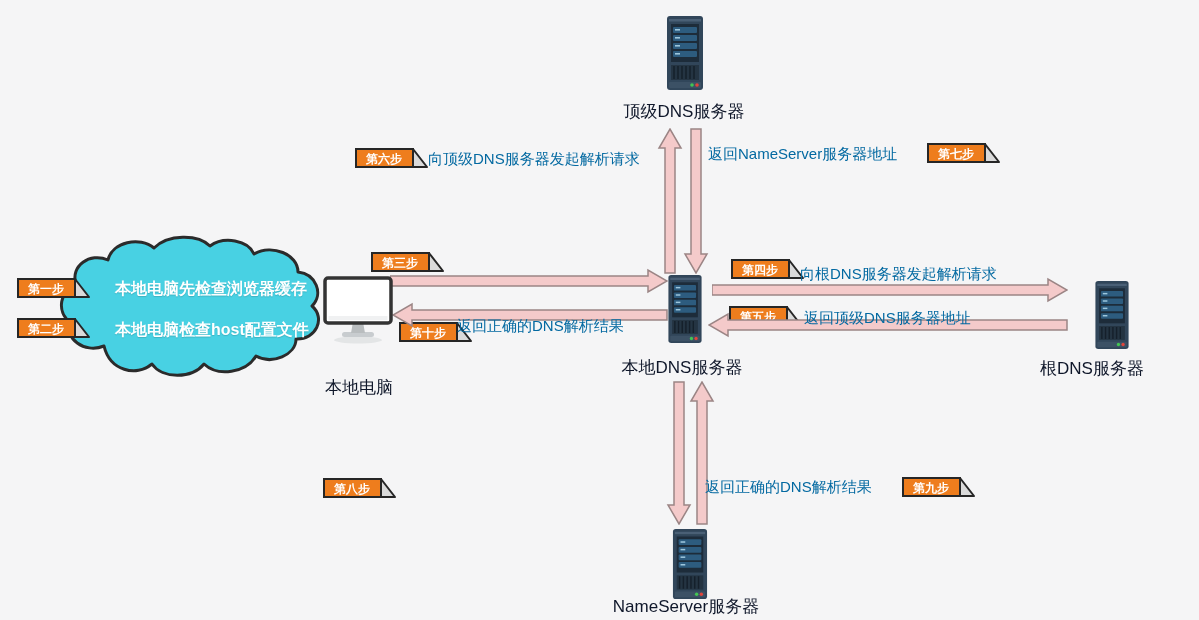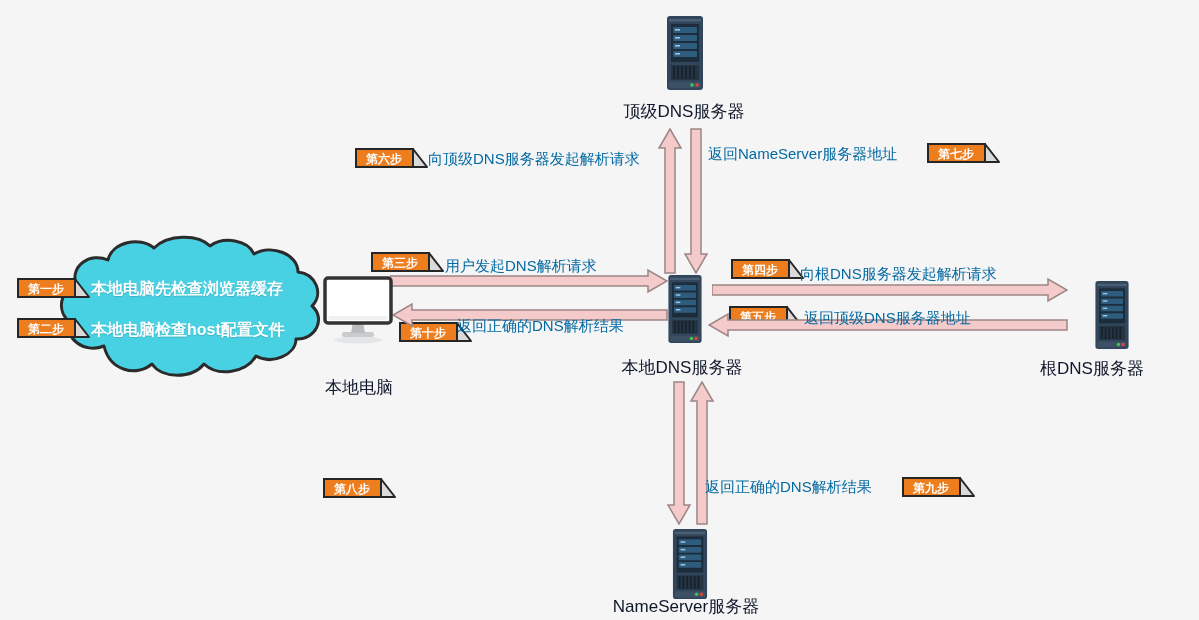--- a/index.html
+++ b/index.html
@@ -11,21 +11,21 @@
   .abs{position:absolute;}
   .node-label{
     position:absolute;font-size:17px;color:#0f172a;white-space:nowrap;
     transform:translateX(-50%);
   }
   .arrow-text{
     position:absolute;font-size:15px;color:#0369a1;white-space:nowrap;
   }
   .cloud-text{
     position:absolute;font-size:16px;font-weight:bold;color:#ffffff;
-    white-space:nowrap;text-shadow:0 1px 1px rgba(0,0,0,0.15);
+    white-space:nowrap;text-shadow:0 1px 1px rgba(0,0,0,0.15);margin-left:24px;
   }
   svg{display:block;}
   .badge-text{
     font-size:12px;font-weight:bold;fill:#ffffff;
     font-family:"Liberation Sans","DejaVu Sans",sans-serif;
   }
 </style>
 </head>
 <body>
 
@@ -126,21 +126,20 @@
   </svg>
 
   <svg class="abs" style="left:666px;top:381px;" width="26" height="144" viewBox="0 0 26 144">
     <polygon points="8,1 8,124 2,124 13,143 24,124 18,124 18,1" fill="#f4caca" stroke="#9b8585" stroke-width="1.5"></polygon>
   </svg>
 
   <svg class="abs" style="left:689px;top:381px;" width="26" height="144" viewBox="0 0 26 144">
     <polygon points="8,143 8,20 2,20 13,1 24,20 18,20 18,143" fill="#f4caca" stroke="#9b8585" stroke-width="1.5"></polygon>
   </svg>
 
-  <div class="arrow-text" style="left:445px;top:257px;">用户发起DNS解析请求</div>
   <div class="arrow-text" style="left:800px;top:265px;">向根DNS服务器发起解析请求</div>
   <div class="arrow-text" style="left:804px;top:309px;">返回顶级DNS服务器地址</div>
   <div class="arrow-text" style="left:428px;top:150px;">向顶级DNS服务器发起解析请求</div>
   <div class="arrow-text" style="left:708px;top:145px;">返回NameServer服务器地址</div>
   <div class="arrow-text" style="left:705px;top:478px;">返回正确的DNS解析结果</div>
   <div class="arrow-text" style="left:457px;top:317px;">返回正确的DNS解析结果</div>
 
   <svg class="abs" style="left:666px;top:15px;" width="38" height="76" viewBox="0 0 38 76">
     <rect x="1" y="1" width="36" height="74" rx="3" fill="#31465a"></rect>
     <rect x="3" y="4" width="32" height="2.5" fill="#4a6076"></rect>

